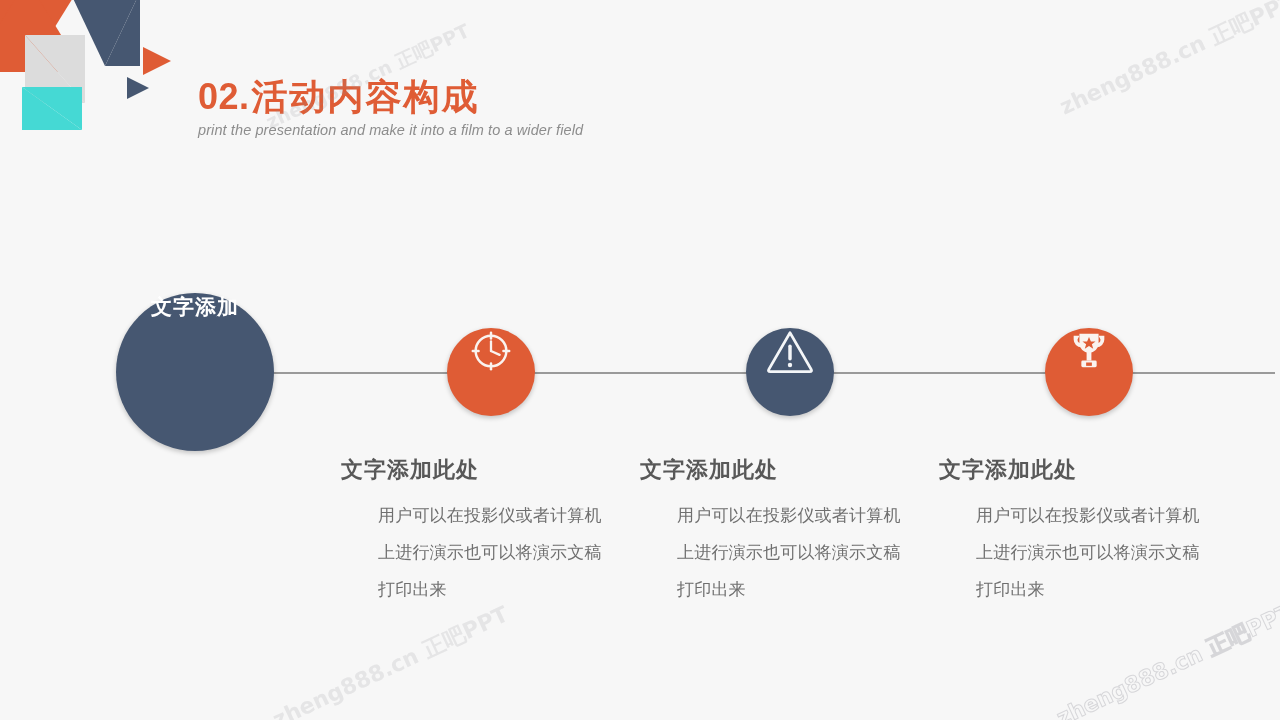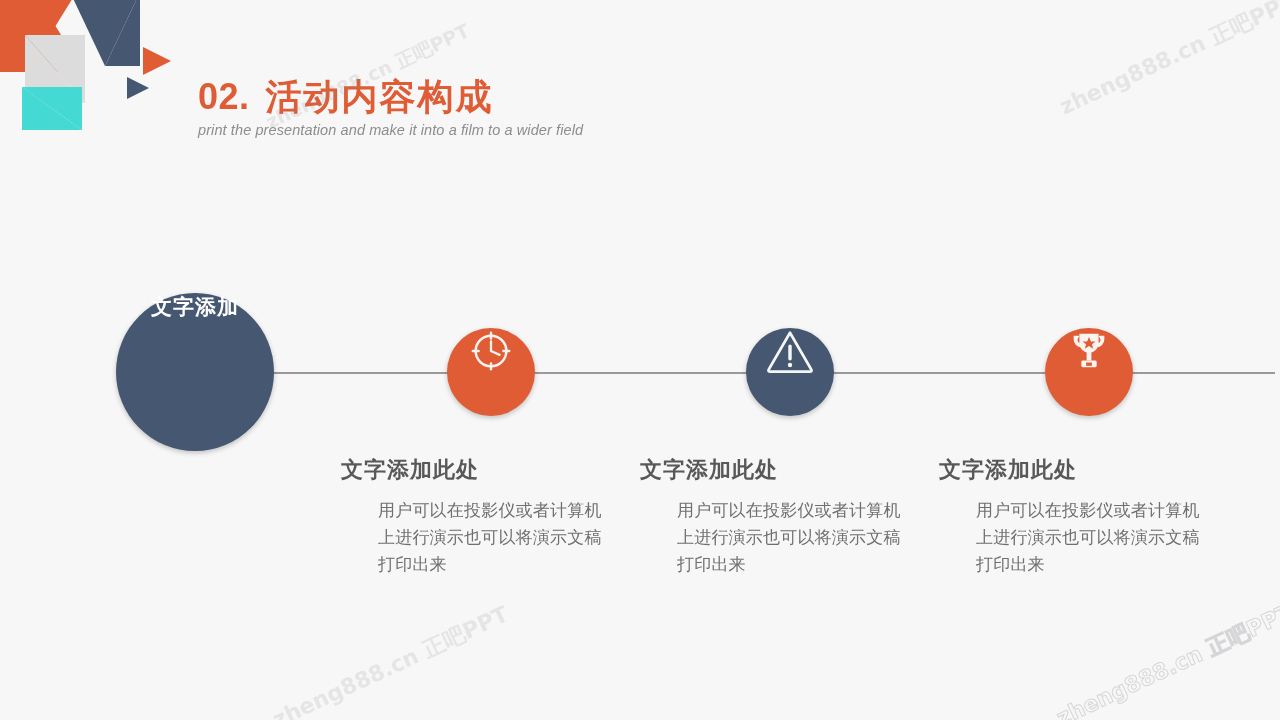--- a/index.html
+++ b/index.html
@@ -30,21 +30,21 @@
   
   .header {
     position: absolute;
     left: 198px;
     top: 42px;
     width: 720px;
   }
   .title-line {
     display: flex;
     align-items: baseline;
-    gap: 16px;
+    gap: 2px;
     color: #df5c35;
     font-size: 36px;
     font-weight: bold;
     letter-spacing: 0.5px;
     line-height: 1.05;
     white-space: nowrap;
   }
   .title-num { font-family: "Liberation Sans", sans-serif; }
   .title-main { font-family: "DejaVu Sans", sans-serif; letter-spacing: 2px; margin-top: 36px; }
   .subtitle {
@@ -112,21 +112,21 @@
     font-weight: bold;
     font-family: "DejaVu Sans", sans-serif;
     letter-spacing: 1px;
     line-height: 1.2;
   }
   .col-body {
     margin-top: 14px;
     color: #6f6f6f;
     font-size: 17px;
     font-family: "DejaVu Sans", sans-serif;
-    line-height: 27px;
+    line-height: 37px;
     letter-spacing: 0.2px;
     width: 226px;
     margin-left: auto;
     margin-right: auto;
   }
 
   
   .wm {
     position: absolute;
     font-family: "DejaVu Sans", sans-serif;

